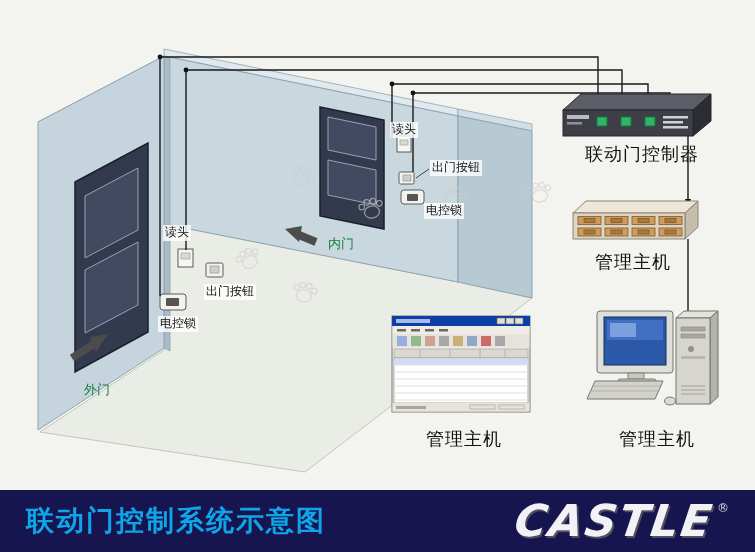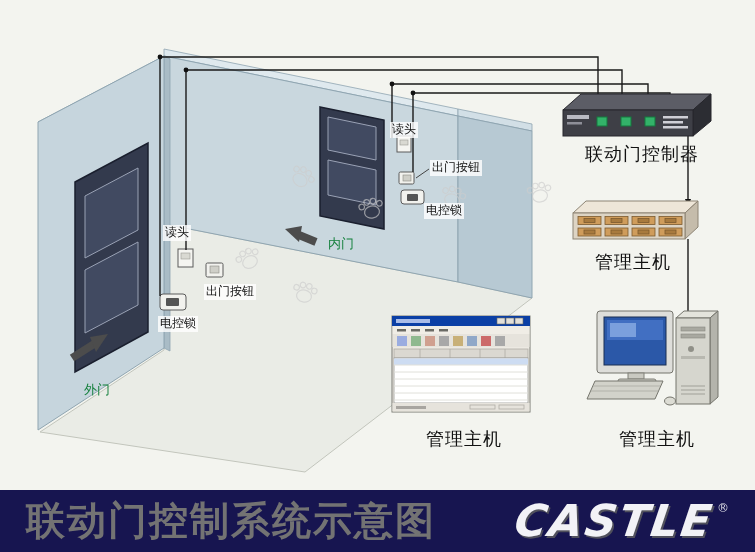--- a/index.html
+++ b/index.html
@@ -7,21 +7,21 @@
   body { font-family:"DejaVu Sans","Liberation Sans",sans-serif; }
   .stage { position:relative; width:755px; height:552px; background:#f3f4ef; overflow:hidden; }
   .scene { position:absolute; left:0; top:0; }
   .lbl { position:absolute; font-size:12px; color:#111; background:rgba(255,255,255,.8);
          padding:0 2px; line-height:1.3; white-space:nowrap; }
   .lbl.plain { background:transparent; font-size:13px; color:#15803d; }
   .lbl.caption { background:transparent; font-size:18px; letter-spacing:1px; text-align:center; }
   .footer { position:absolute; left:0; top:490px; width:755px; height:62px;
             background:#171550; display:flex; align-items:center; justify-content:space-between;
             padding:0 26px; }
-  .footer-title { color:#737373; font-size:39px; font-weight:bold; letter-spacing:2px; }
+  .footer-title { color:#0ea5e9; font-size:28px; font-weight:bold; letter-spacing:2px; }
   .logo-wrap { display:flex; align-items:flex-start; }
   .logo { color:#f2f2f6; font-size:44px; font-weight:bold; font-style:italic; letter-spacing:2px;
           transform:skewX(-8deg); text-shadow:2px 2px 0 #50505c; line-height:1; }
   .logo-reg { color:#dcdce4; font-size:12px; margin-left:4px; margin-top:2px; font-style:normal; }
   .paw { stroke:#cdcdcd; fill:none; stroke-width:1.2; opacity:.65; }
 </style>
 </head>
 <body>
 
 <div class="stage">

